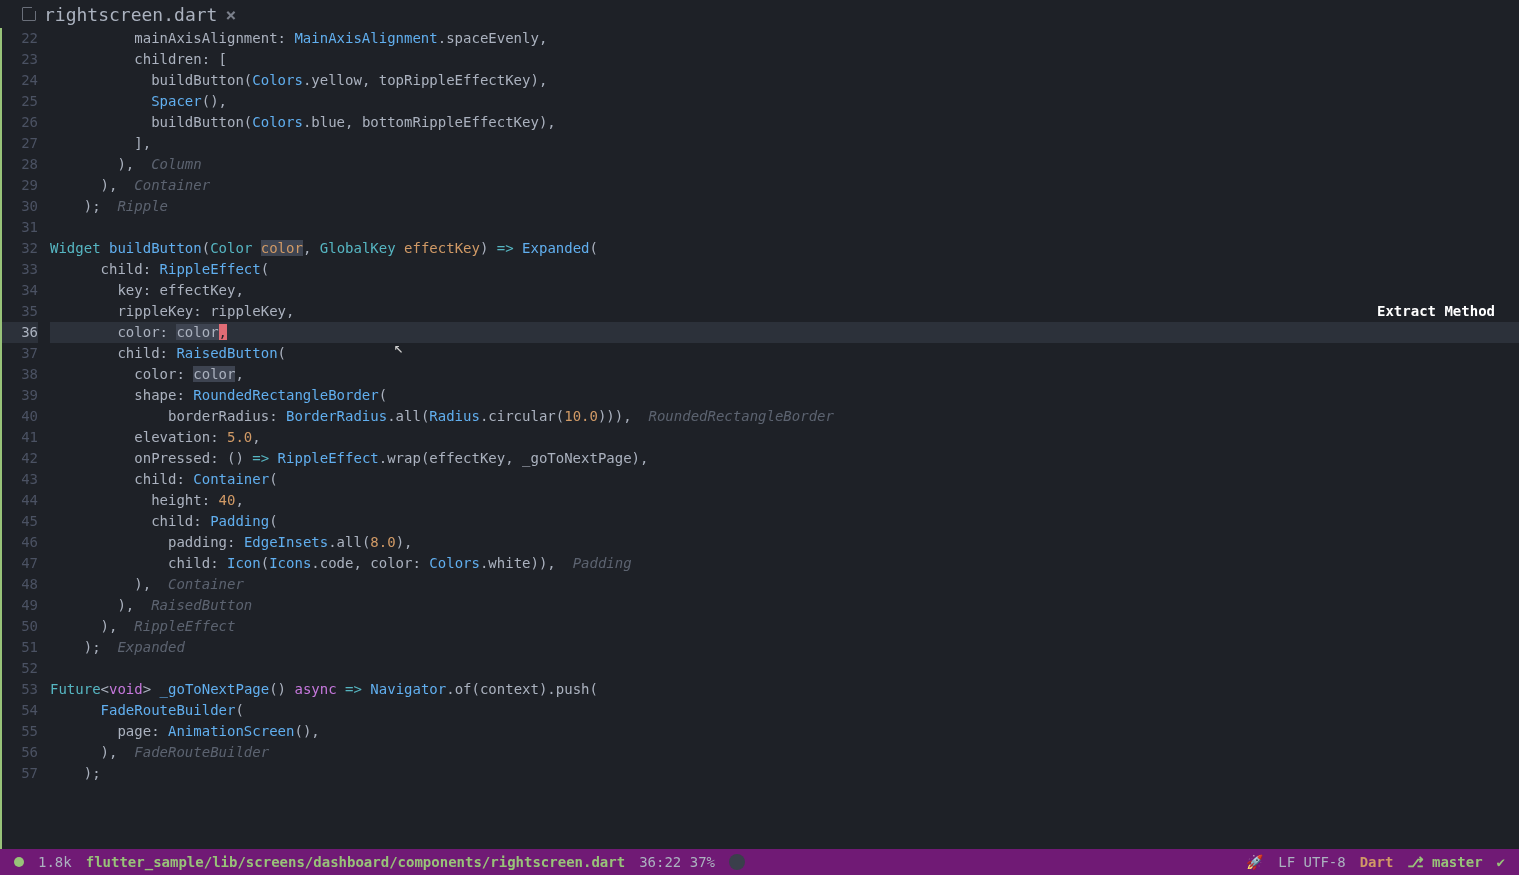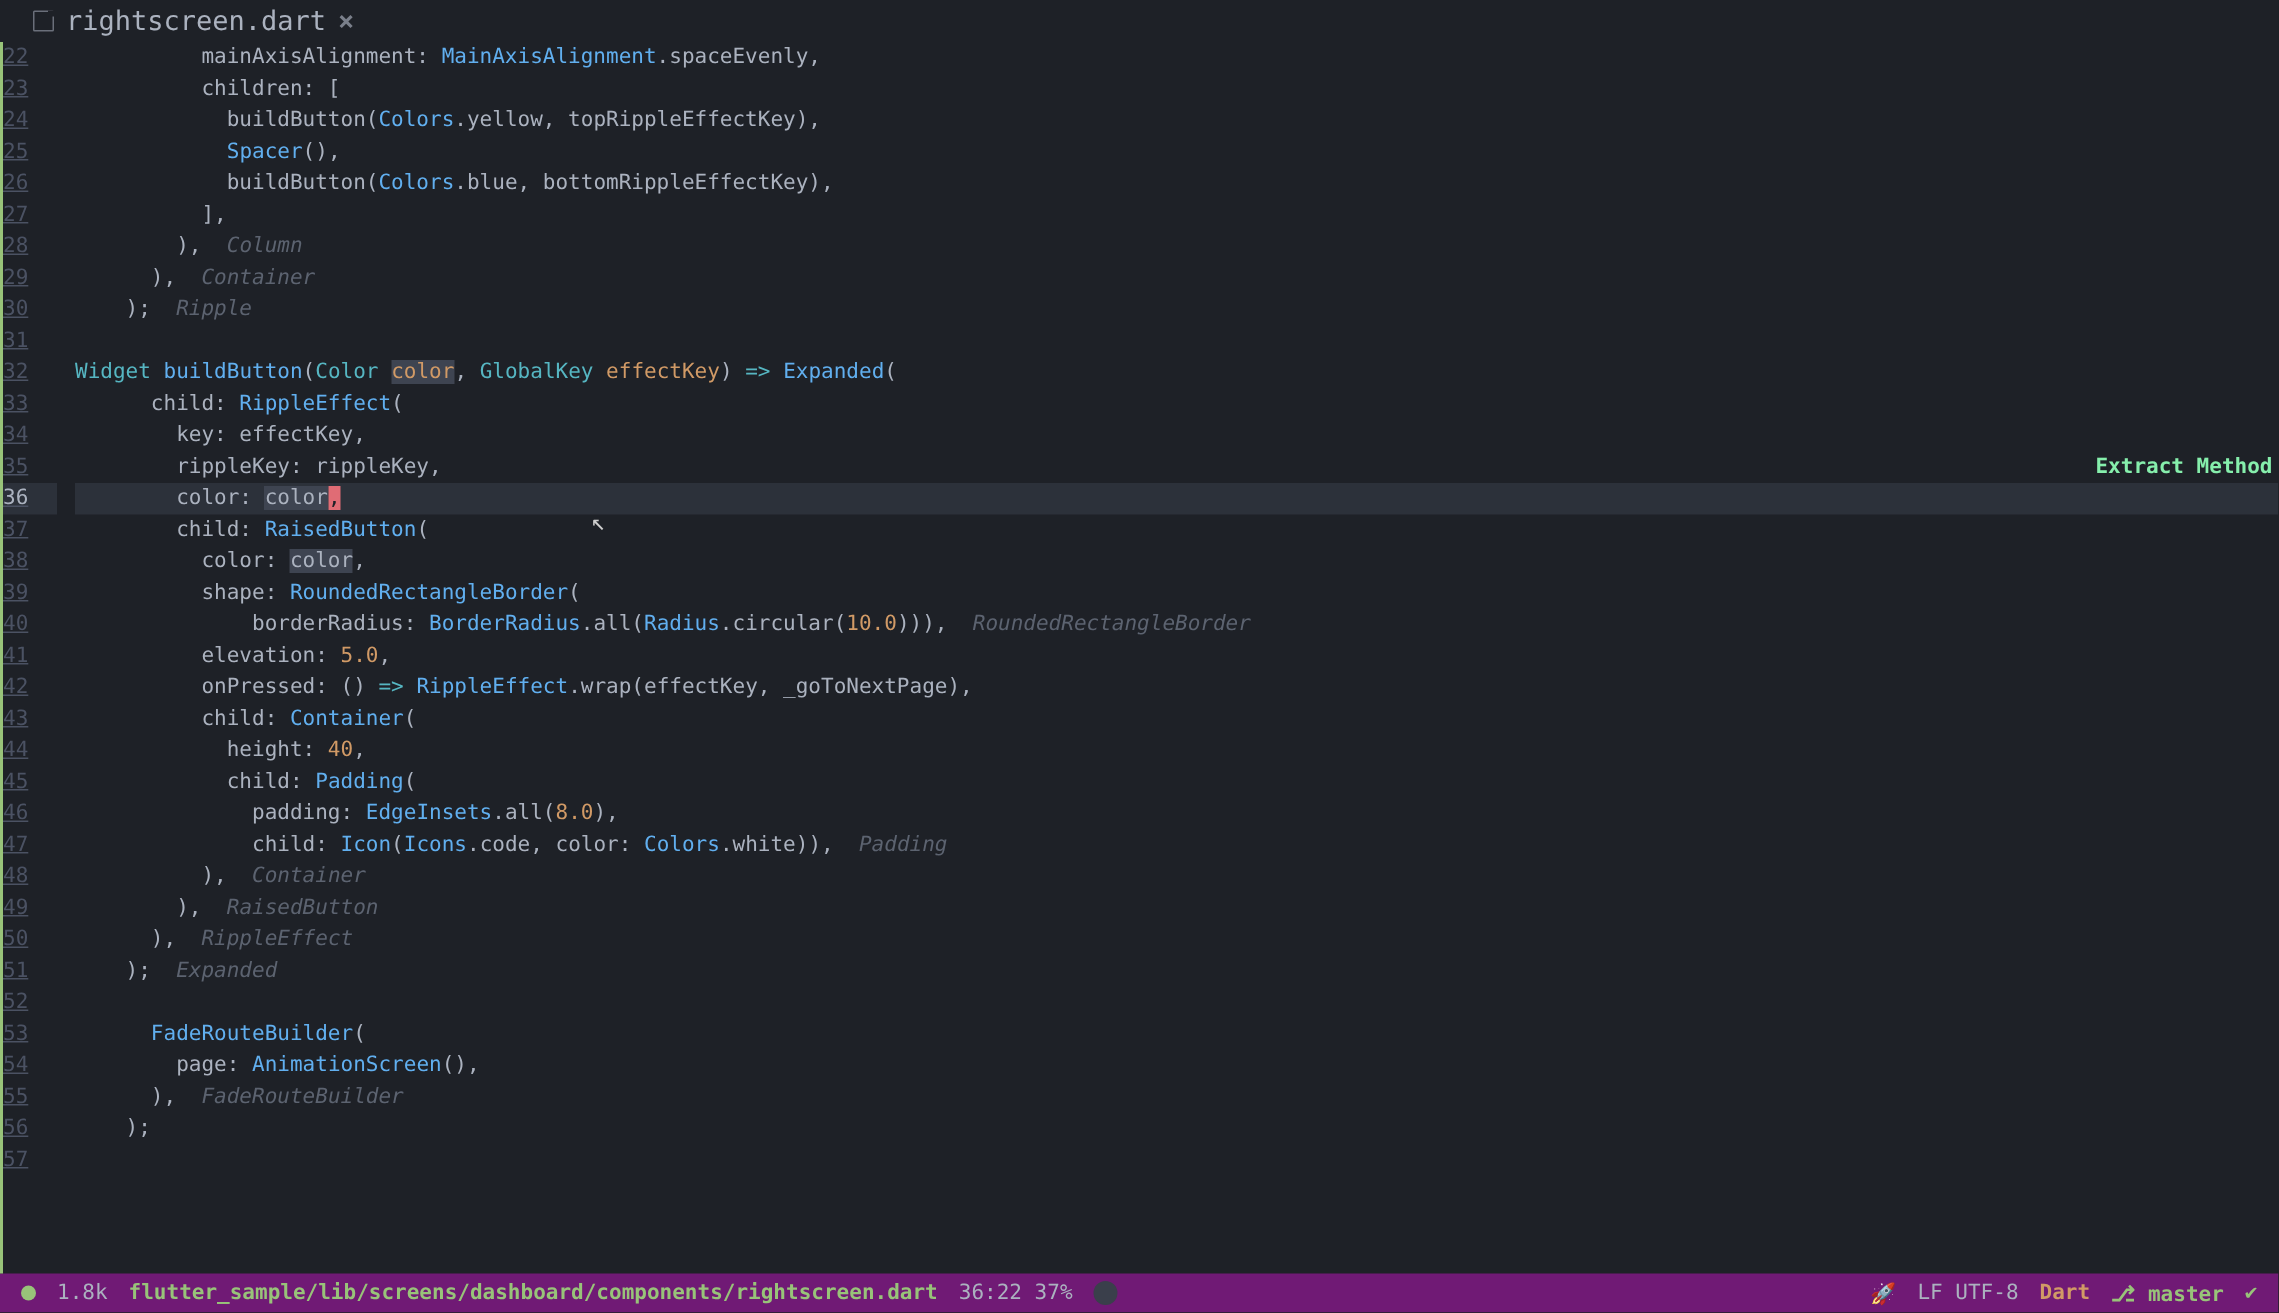--- a/index.html
+++ b/index.html
@@ -47,44 +47,43 @@
 .close-x { color: #7a7f8a; font-weight: bold; cursor: pointer; }
 .editor {
   flex: 1;
   display: flex;
   overflow: hidden;
   position: relative;
   border-left: 2px solid #98c379;
 }
 .gutter {
   width: 48px;
-  text-align: left;
+  text-align: right;
   padding-right: 12px;
   color: #4b5263;
   user-select: none;
-  text-decoration: underline;
 }
 .code-area { flex: 1; position: relative; }
 .line { height: 21px; line-height: 21px; white-space: pre; }
 .line.current { background: #2c313a; }
 .gutter .line.current { color: #abb2bf; }
 .c-type     { color: #61afef; text-align: right; }
 .c-type2    { color: #56b6c2; }
 .c-keyword  { color: #c678dd; }
 .c-func     { color: #61afef; }
 .c-param    { color: #d19a66; }
 .c-num      { color: #d19a66; }
 .c-op       { color: #56b6c2; }
 .c-comment  { color: #5c6370; font-style: italic; }
 .c-hl       { background: #3e4451; }
 .cursor-pink { background: #e06c75; color: #1e2127; }
 .hint {
   position: absolute;
-  right: 4px;
-  color: #86efac;
+  right: 24px;
+  color: #ffffff;
   font-weight: bold;
 }
 .status-bar {
   height: 26px;
   display: flex;
   align-items: center;
   padding: 0 14px;
   gap: 14px;
   background: #701a75;
   font-size: 14px;
@@ -185,20 +184,21 @@
     <div class="line"><span>          child: </span><span class="c-type">Container</span><span>(</span></div>
     <div class="line"><span>            height: </span><span class="c-num">40</span><span>,</span></div>
     <div class="line"><span>            child: </span><span class="c-type">Padding</span><span>(</span></div>
     <div class="line"><span>              padding: </span><span class="c-type">EdgeInsets</span><span>.all(</span><span class="c-num">8.0</span><span>),</span></div>
     <div class="line"><span>              child: </span><span class="c-type">Icon</span><span>(</span><span class="c-type">Icons</span><span>.code, color: </span><span class="c-type">Colors</span><span>.white)),  </span><span class="c-comment">Padding</span></div>
     <div class="line"><span>          ),  </span><span class="c-comment">Container</span></div>
     <div class="line"><span>        ),  </span><span class="c-comment">RaisedButton</span></div>
     <div class="line"><span>      ),  </span><span class="c-comment">RippleEffect</span></div>
     <div class="line"><span>    );  </span><span class="c-comment">Expanded</span></div>
     <div class="line"><span></span></div>
+    <div class="line"><span class="c-type2">Future</span><span>&lt;</span><span class="c-keyword">void</span><span>&gt; </span><span class="c-func">_goToNextPage</span><span>() </span><span class="c-keyword">async</span><span> </span><span class="c-op">=&gt;</span><span> </span><span class="c-type">Navigator</span><span>.of(context).push(</span></div>
     <div class="line"><span>      </span><span class="c-type">FadeRouteBuilder</span><span>(</span></div>
     <div class="line"><span>        page: </span><span class="c-type">AnimationScreen</span><span>(),</span></div>
     <div class="line"><span>      ),  </span><span class="c-comment">FadeRouteBuilder</span></div>
     <div class="line"><span>    );</span></div>
 
     <div class="mouse-cursor">↖</div>
   </div>
 </div>
 
 <div class="status-bar">

